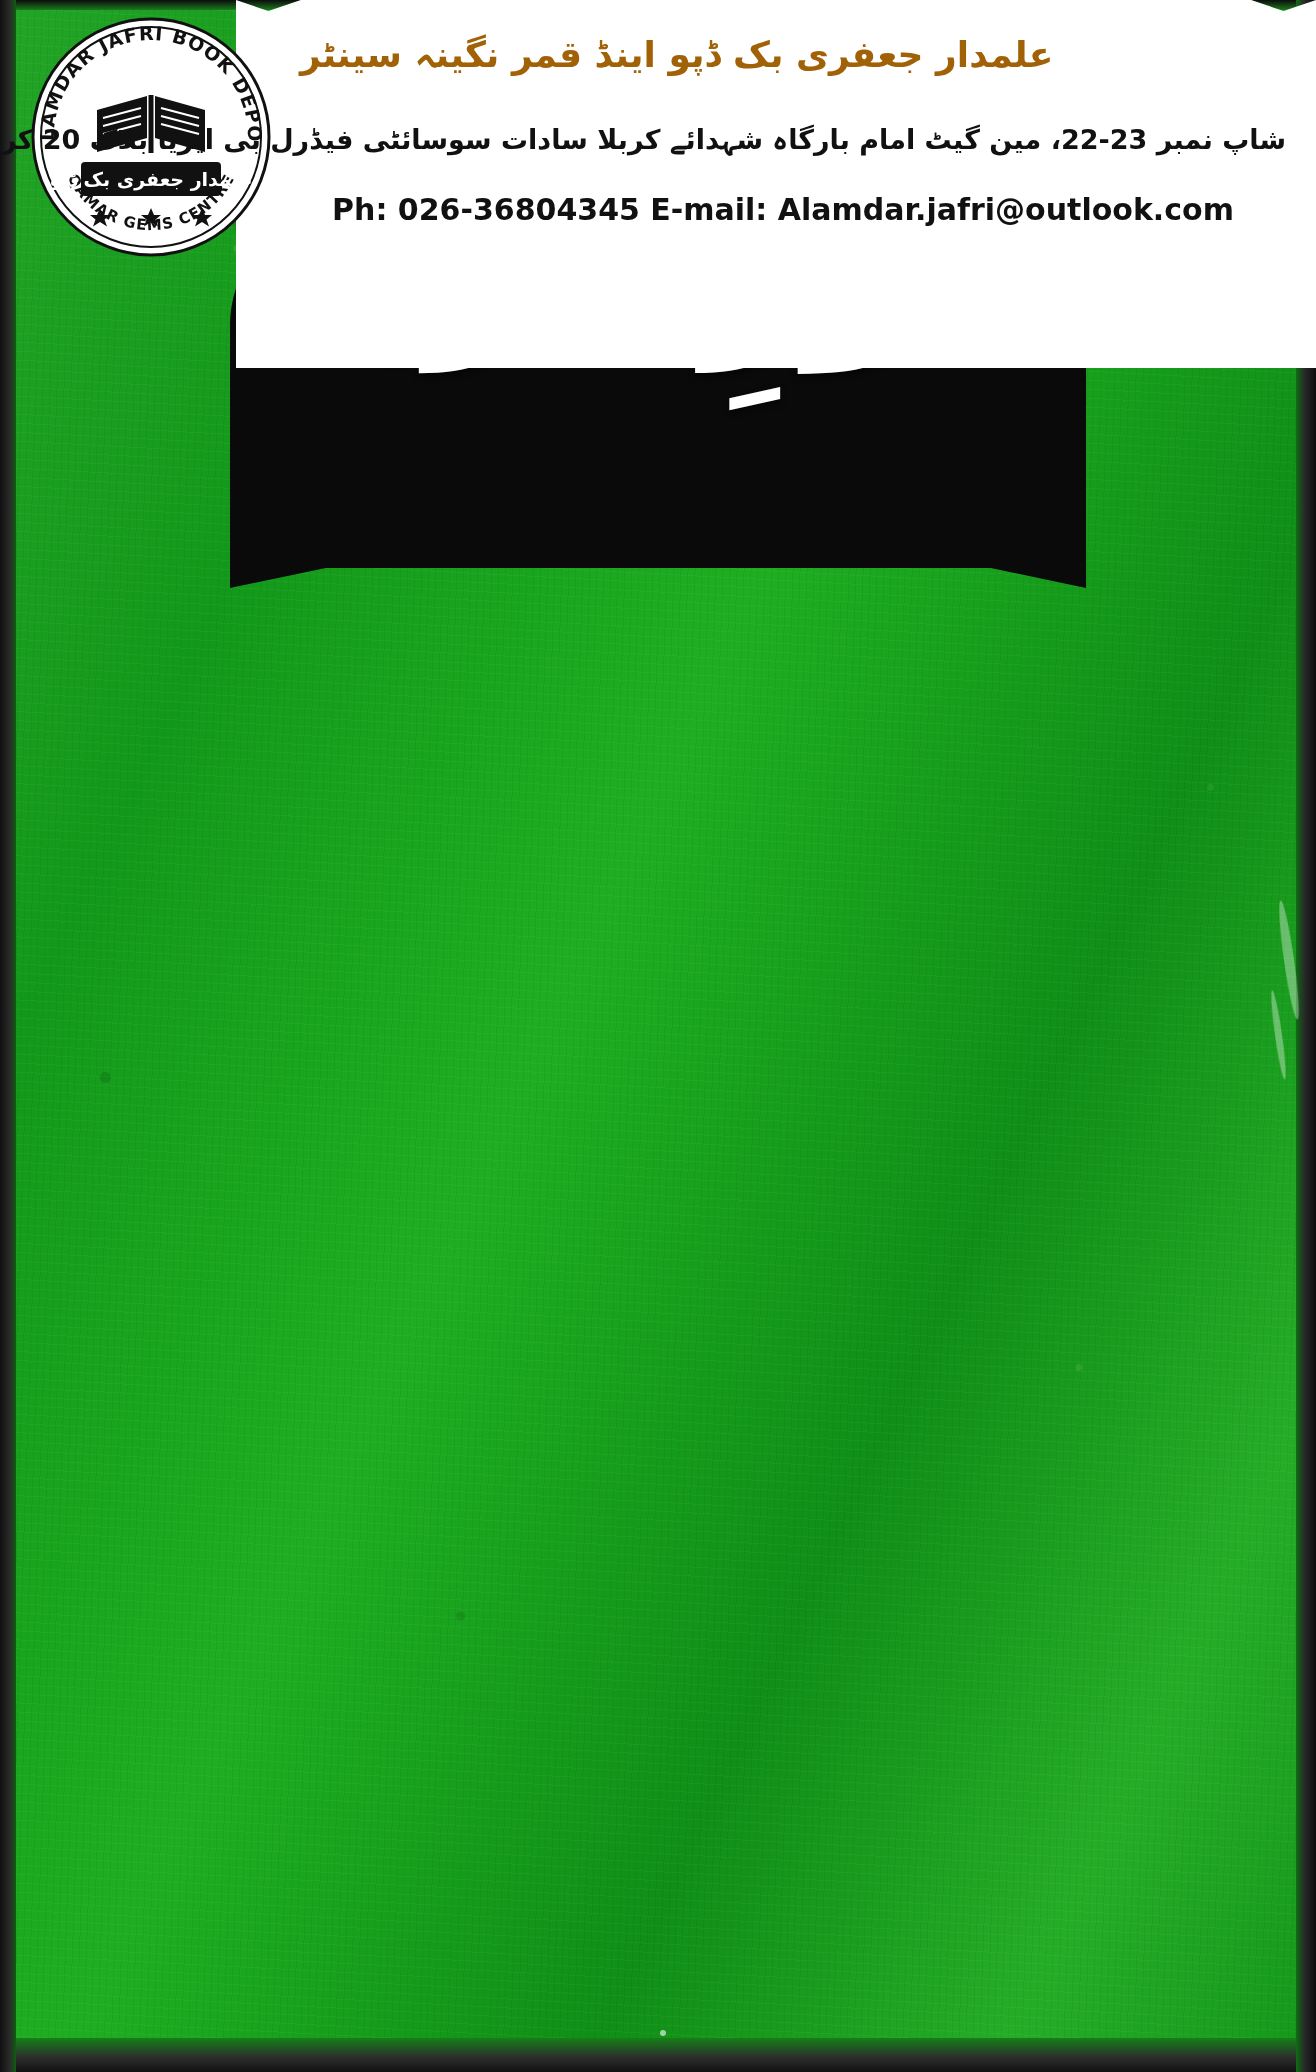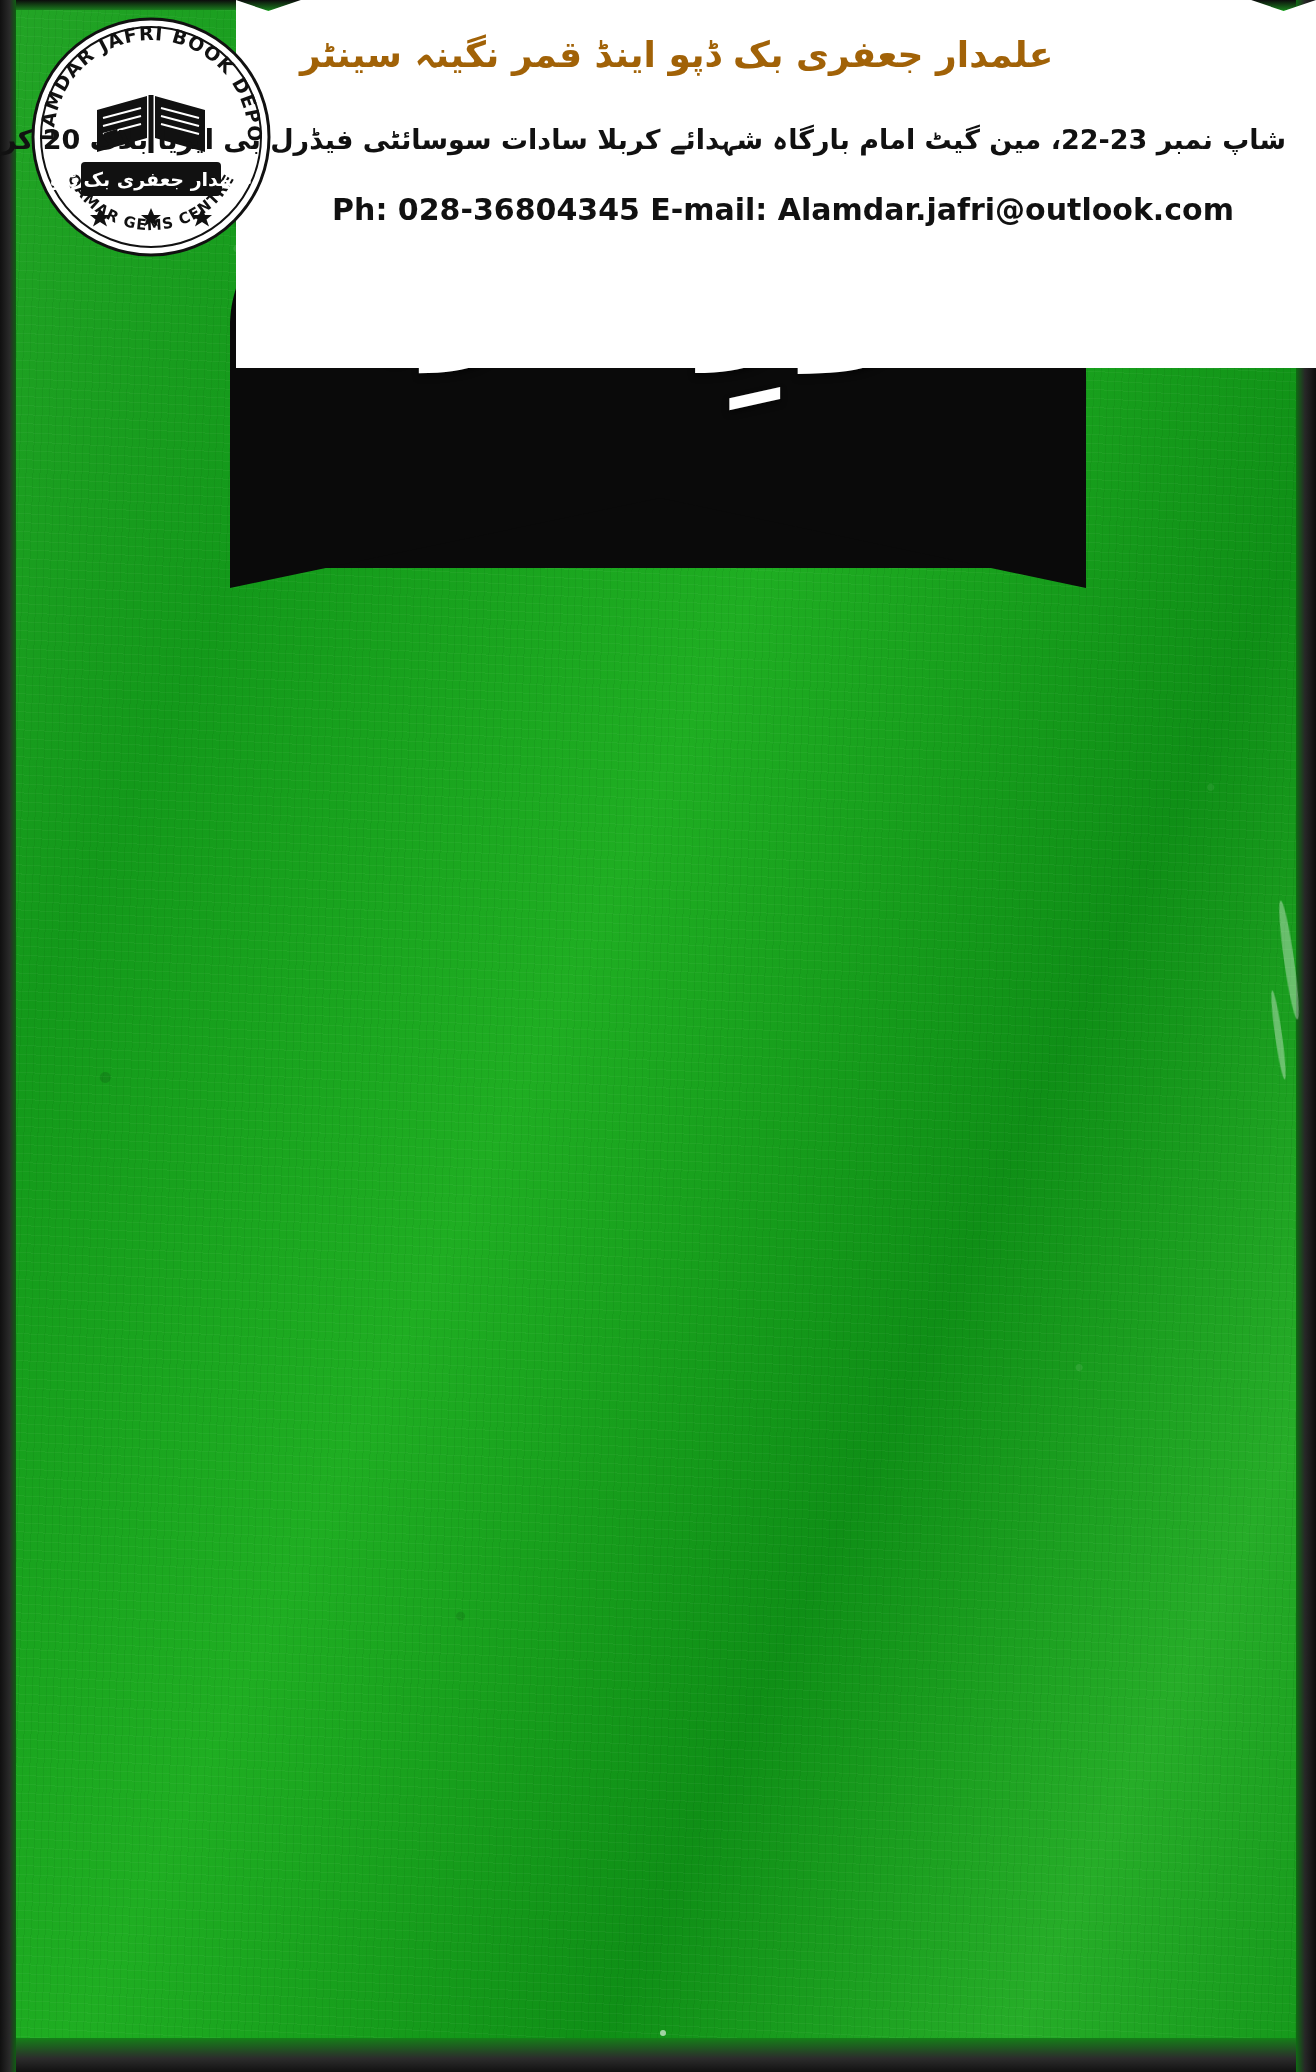--- a/index.html
+++ b/index.html
@@ -319,15 +319,15 @@
         <text x="125" y="174" text-anchor="middle" font-size="19" font-weight="bold" fill="#ffffff" font-family="DejaVu Sans, sans-serif" direction="rtl">علمدار جعفری بک ڈپو</text>
         <g fill="#111">
           <polygon points="74,196 77,203 84,203 78.5,207.5 81,214.5 74,210 67,214.5 69.5,207.5 64,203 71,203"></polygon>
           <polygon points="125,196 128,203 135,203 129.5,207.5 132,214.5 125,210 118,214.5 120.5,207.5 115,203 122,203"></polygon>
           <polygon points="176,196 179,203 186,203 180.5,207.5 183,214.5 176,210 169,214.5 171.5,207.5 166,203 173,203"></polygon>
         </g>
       </svg>
     </div>
     <div class="pub-name">علمدار جعفری بک ڈپو اینڈ قمر نگینہ سینٹر</div>
     <div class="pub-addr">شاپ نمبر 23-22، مین گیٹ امام بارگاہ شہدائے کربلا سادات سوسائٹی فیڈرل بی ایریا بلاک 20 کراچی۔</div>
-    <div class="pub-phone">Ph: 028-36804345  E-mail: Alamdar.jafri@outlook.com</div>
+    <div class="pub-phone">Ph: 026-36804345  E-mail: Alamdar.jafri@outlook.com</div>
   </div>
 </div>
 
 </body></html>

